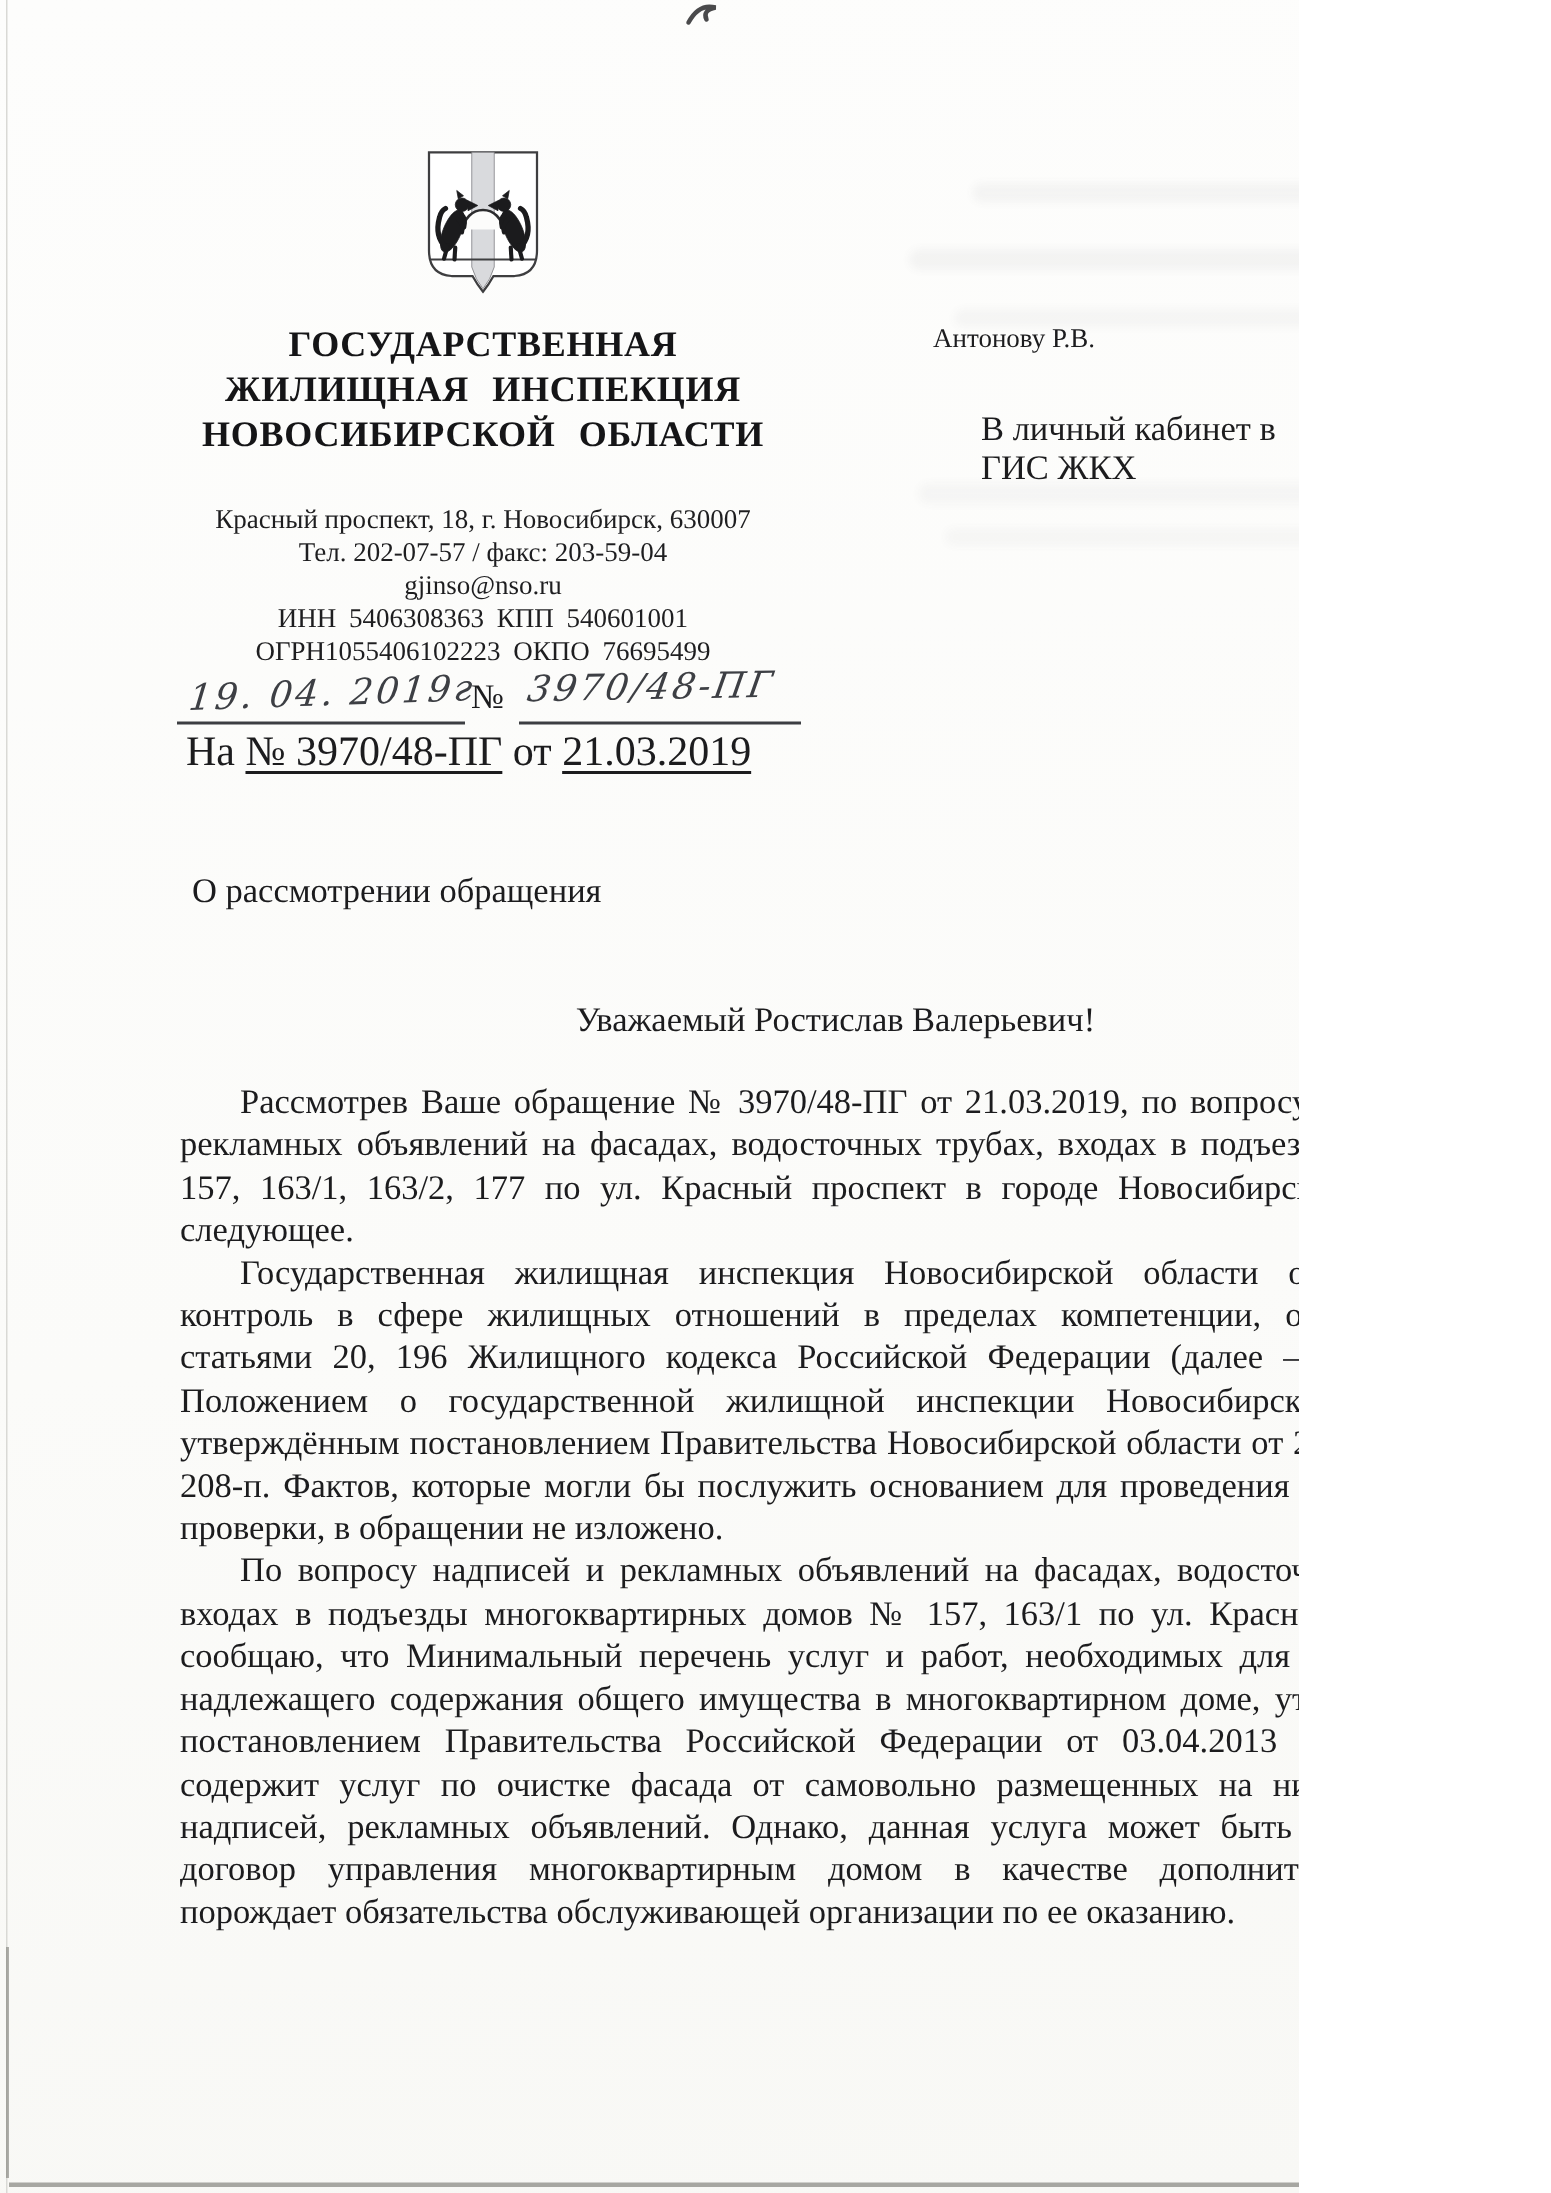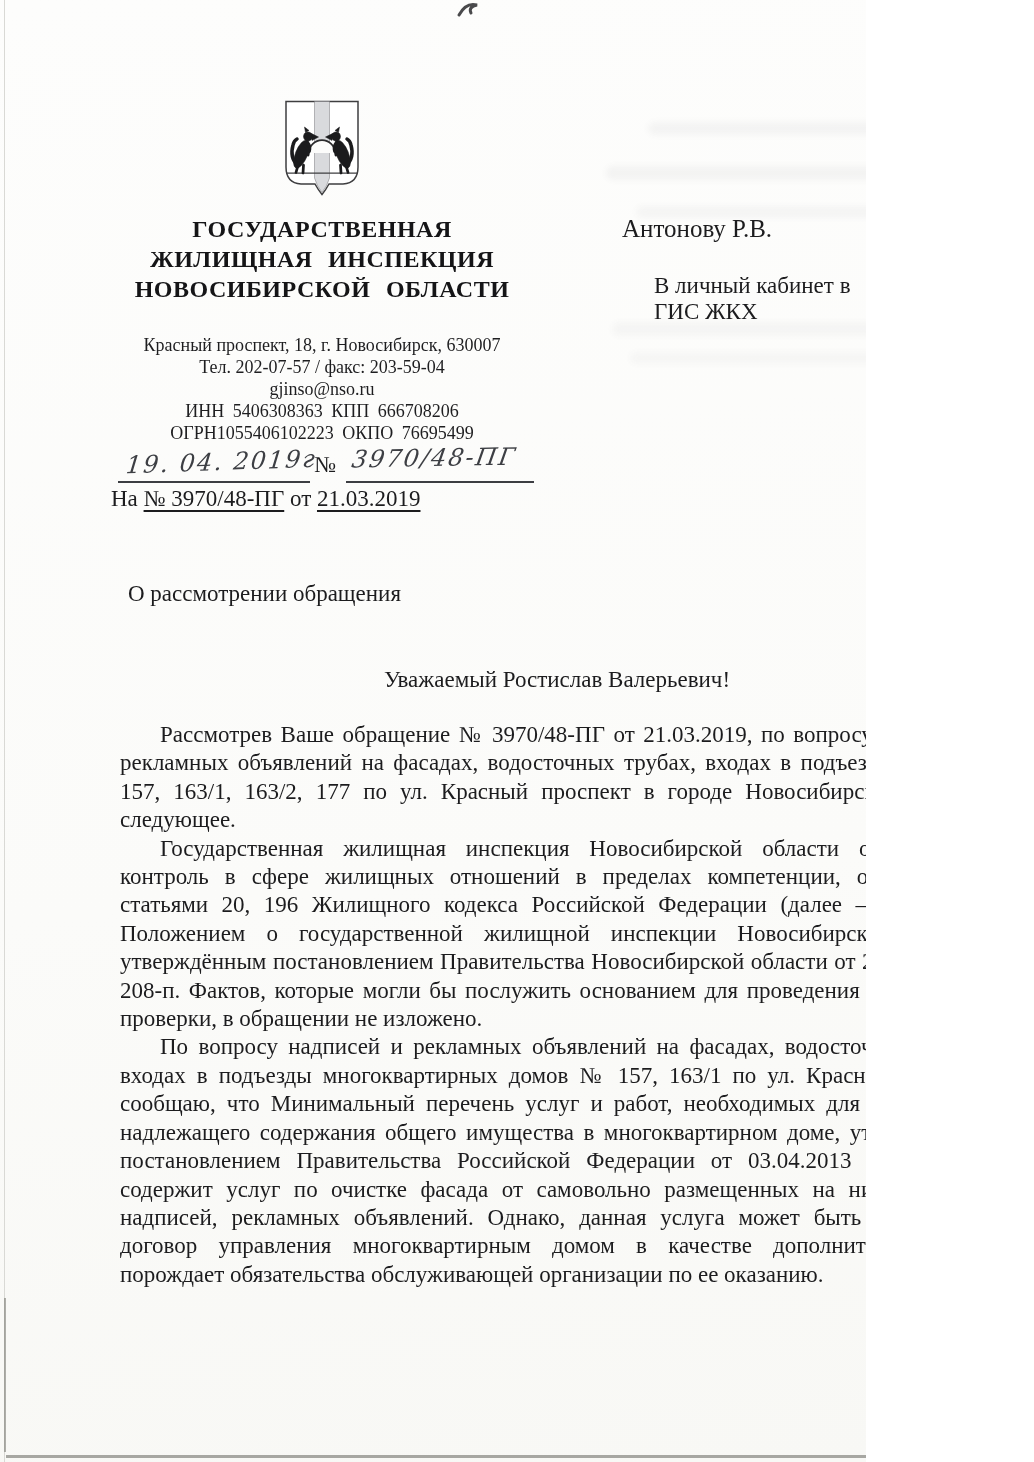--- a/index.html
+++ b/index.html
@@ -34,25 +34,25 @@
   
   .hw-underline { position:absolute; height:0; border-bottom:2px solid #3c3e42; }
   .hw-u1 { left:118px; top:481px; width:192px; }
   .hw-u2 { left:346px; top:481px; width:188px; }
   .hw-number-sign { position:absolute; left:314px; top:452px; font-size:23px; }
   .handwriting { font-family:"DejaVu Serif", serif; font-style:italic; color:#3d3f44; letter-spacing:2px; }
   .hw-date { position:absolute; left:126px; top:448px; font-size:24px; transform:rotate(-2deg) skewX(-8deg); }
   .hw-no   { position:absolute; left:352px; top:444px; font-size:24px; transform:rotate(-1deg) skewX(-10deg); }
 
   
-  .reply-line { position:absolute; left:111px; top:486px; font-size:23px; }
+  .reply-line { position:absolute; left:124px; top:486px; font-size:28px; }
   .reply-line .u { text-decoration:underline; text-underline-offset:4px; text-decoration-thickness:1.5px; }
 
   
-  .recipient-name { position:absolute; left:622px; top:215px; font-size:25px; }
+  .recipient-name { position:absolute; left:622px; top:215px; font-size:18px; }
   .recipient-delivery { position:absolute; left:622px; top:273px; font-size:23px;margin-left:32px; }
 
   
   .subject { position:absolute; left:128px; top:581px; font-size:23px; }
   .salutation { position:absolute; left:120px; top:667px; width:874px; text-align:center; font-size:23px; }
   .body-text { position:absolute; left:120px; top:721px; width:874px; font-size:23px; line-height:28.4px; text-align:justify; }
   .body-text p { margin:0; text-indent:40px; }
 </style>
 </head>
 <body>
@@ -111,21 +111,21 @@
     <div class="org-name">
       <div>ГОСУДАРСТВЕННАЯ</div>
       <div>ЖИЛИЩНАЯ ИНСПЕКЦИЯ</div>
       <div>НОВОСИБИРСКОЙ ОБЛАСТИ</div>
     </div>
 
     <div class="org-contacts">
       <div>Красный проспект, 18, г. Новосибирск, 630007</div>
       <div>Тел. 202-07-57 / факс: 203-59-04</div>
       <div class="email">gjinso@nso.ru</div>
-      <div class="ids">ИНН 5406308363 КПП 666708206</div>
+      <div class="ids">ИНН 5406308363 КПП 540601001</div>
       <div class="ids">ОГРН1055406102223 ОКПО 76695499</div>
     </div>
   </div>
 
   <div class="hw-underline hw-u1"></div>
   <div class="hw-underline hw-u2"></div>
   <span class="hw-date handwriting">19. 04. 2019г</span>
   <span class="hw-number-sign">№</span>
   <span class="hw-no handwriting">3970/48-ПГ</span>
 

